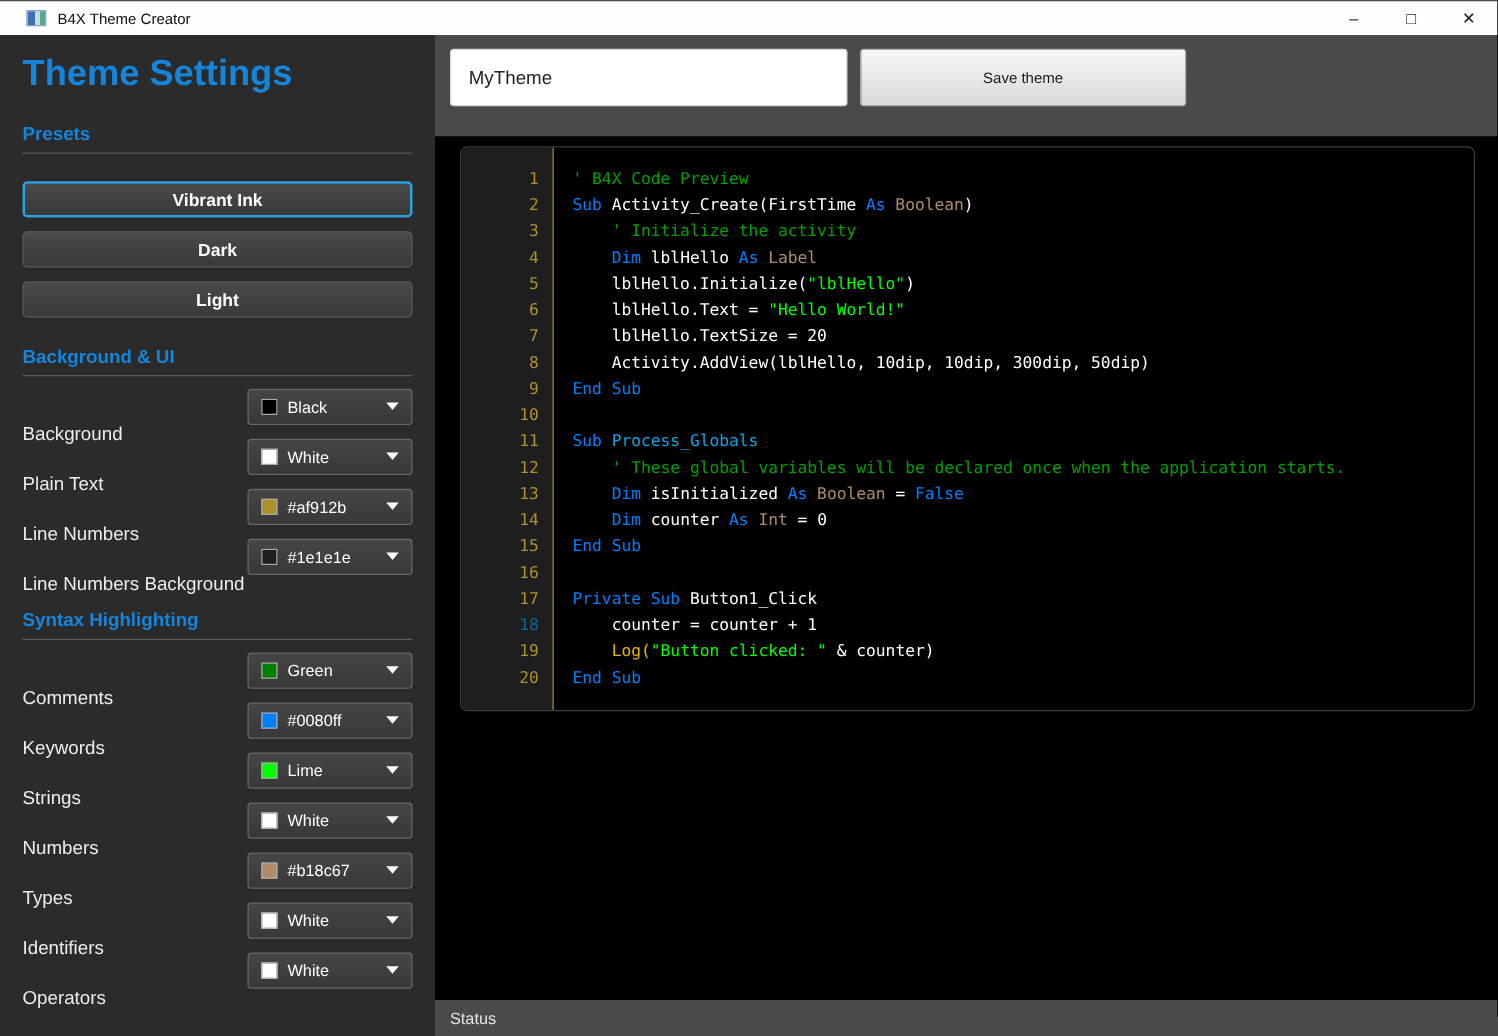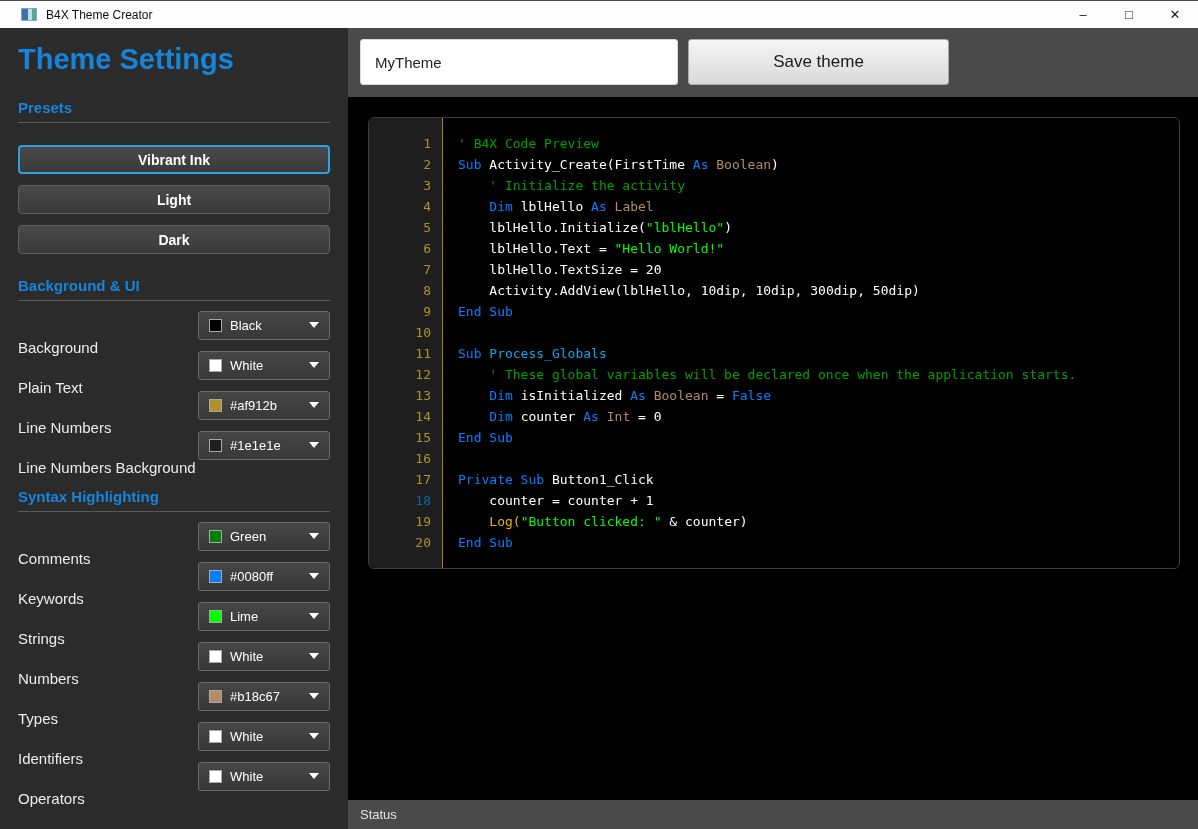--- a/index.html
+++ b/index.html
@@ -60,34 +60,34 @@
   .swatch { width:13px; height:13px; border:1px solid #a8a8a8; flex:none; }
   .dd-value { color:#fff; font-size:13px; margin-left:8px; white-space:nowrap; }
   .dd-arrow {
     margin-left:auto; width:0; height:0;
     border-left:5px solid transparent; border-right:5px solid transparent;
     border-top:6px solid #fff;
   }
 
   
   .topbar {
-    position:absolute; left:348px; top:28px; width:850px; height:69px;
+    position:absolute; left:348px; top:28px; width:850px; height:81px;
     background:#4a4a4a;
   }
   .theme-name {
     position:absolute; left:12px; top:11px; width:318px; height:46px;
     border:1px solid #d9d9d9; border-radius:3px; background:#fff;
     font-family:"Liberation Sans", sans-serif; font-size:15px; color:#222;
     padding:0 14px; outline:none;
   }
   .save-btn {
     position:absolute; left:340px; top:11px; width:261px; height:46px;
     background:linear-gradient(#f6f6f6,#d9d9d9);
     border:1px solid #aaa; border-radius:3px;
-    font-family:"Liberation Sans", sans-serif; font-size:17px; color:#1a1a1a;
+    font-family:"Liberation Sans", sans-serif; font-size:12px; color:#1a1a1a;
     cursor:pointer;
   }
 
   
   .editor-panel {
     position:absolute; left:368px; top:117px; width:812px; height:452px;
     background:#000; border:1px solid #3c3c3c; border-radius:6px; overflow:hidden;
   }
   .gutter-bg {
     position:absolute; left:0; top:0; bottom:0; width:74px;
@@ -119,22 +119,22 @@
     <div class="win-btn">□</div>
     <div class="win-btn">✕</div>
   </div>
 </div>
 
 <div class="sidebar">
   <div class="sidebar-title">Theme Settings</div>
   <div class="section-header">Presets</div>
   <div id="presets">
       <div class="preset-btn selected">Vibrant Ink</div>
+      <div class="preset-btn">Dark</div>
       <div class="preset-btn">Light</div>
-      <div class="preset-btn">Dark</div>
     </div>
   <div class="section-header">Background &amp; UI</div>
   <div id="bg-rows" class="rows">
       <div class="setting-row">
         <span class="row-label">Background</span>
         <div class="dropdown">
           <span class="swatch" style="background: rgb(0, 0, 0);"></span>
           <span class="dd-value">Black</span>
           <span class="dd-arrow"></span>
         </div>

